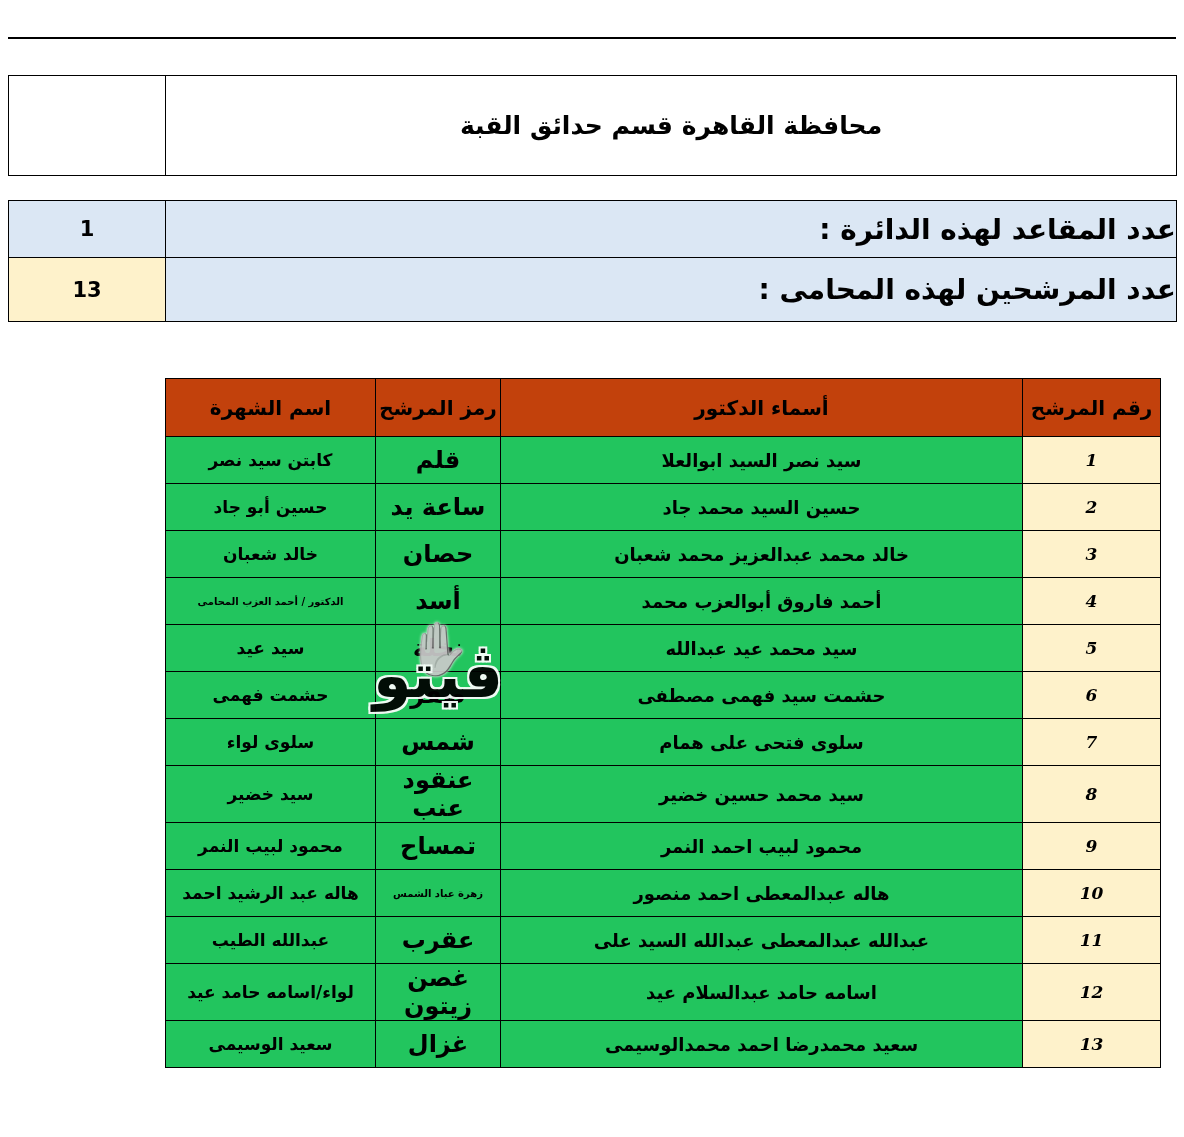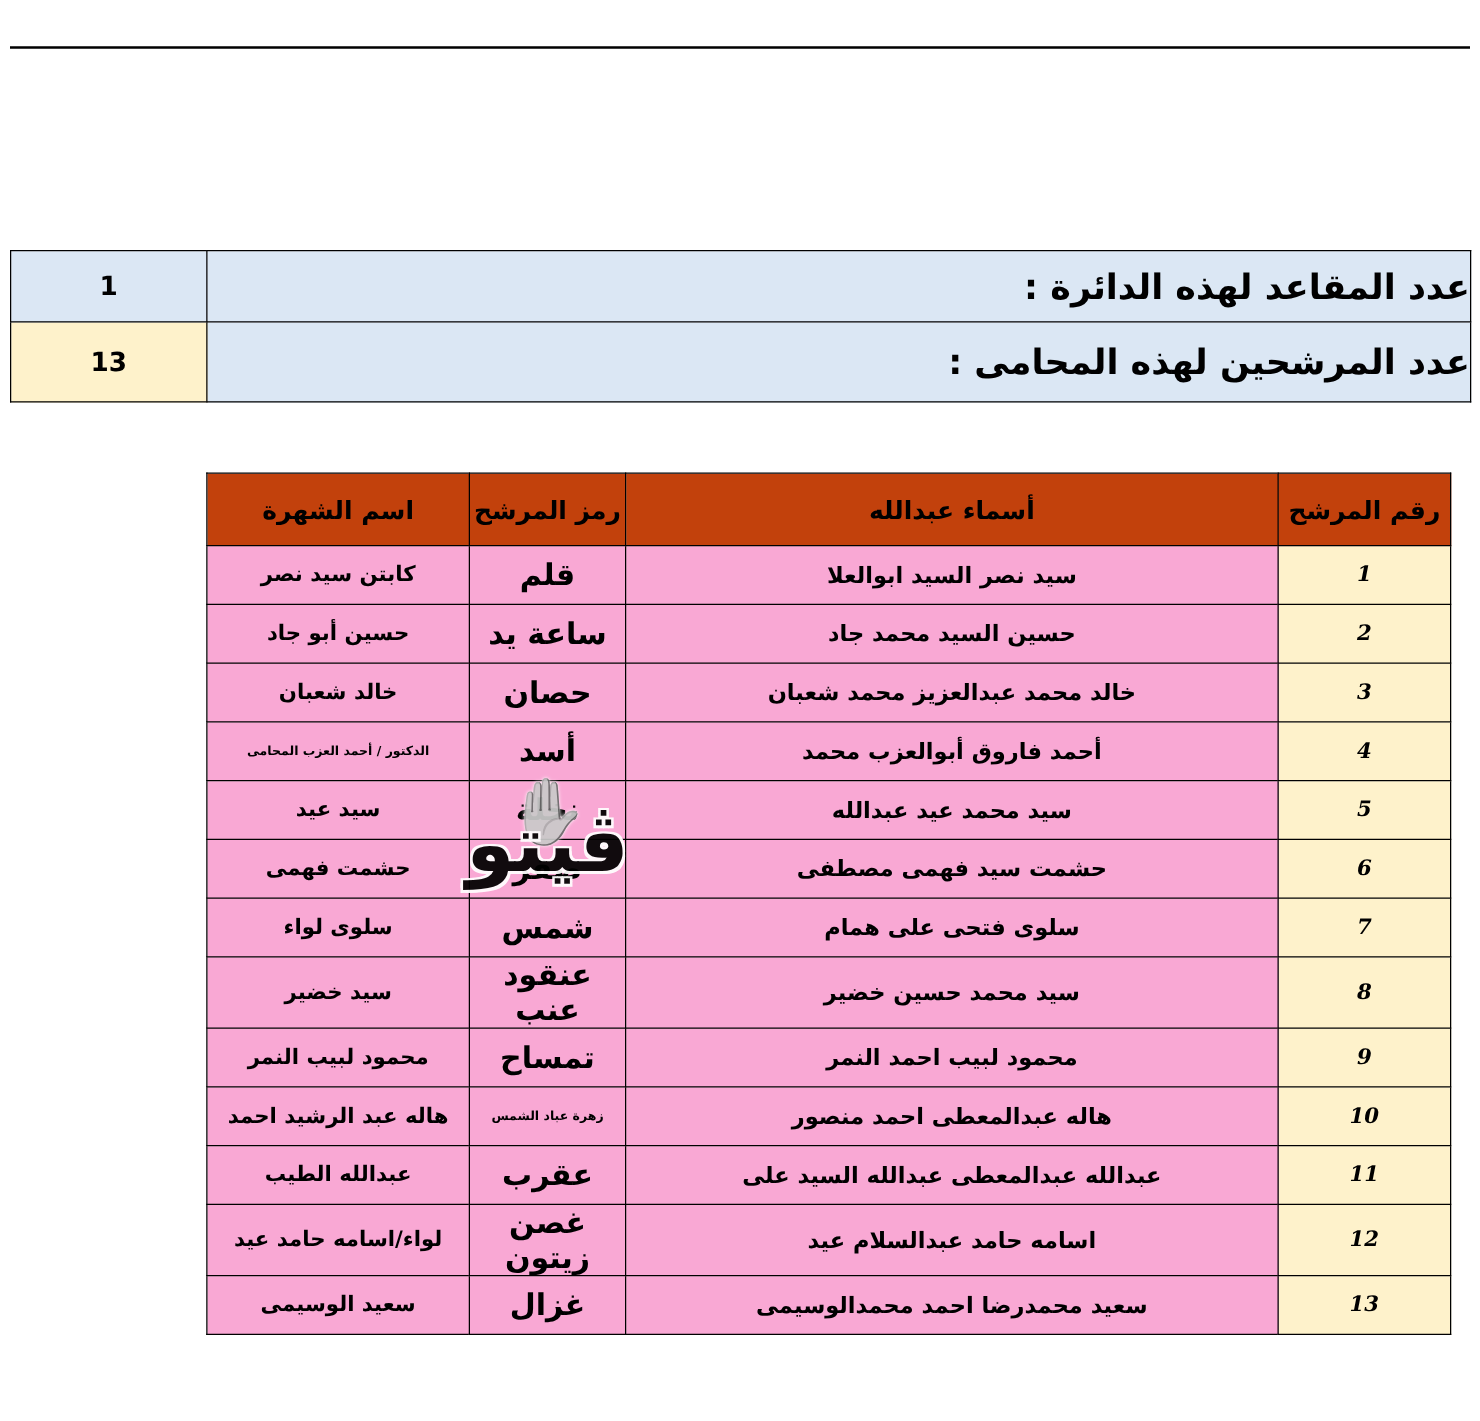--- a/index.html
+++ b/index.html
@@ -72,21 +72,21 @@
     height: 58px;
     background: #c2410c;
     font-size: 20px;
     font-weight: bold;
     text-align: center;
   }
   .main-table td {
     height: 47px;
     text-align: center;
     font-weight: bold;
-    background: #f9a8d4;
+    background: #22c55e;
   }
   .main-table td.col-num {
     background: #fef2cb;
     font-style: italic;
     font-size: 17px;
     font-family: "DejaVu Serif", serif;
   }
   .main-table td.col-name   { font-size: 18px; }
   .main-table td.col-symbol { font-size: 24px; }
   .main-table td.col-alias  { font-size: 17px; }
@@ -122,20 +122,28 @@
       -2px  2px 0 #fff, 2px  2px 0 #fff;
   }
 </style>
 </head>
 <body>
 
 <div class="page">
 
   <div class="top-rule"></div>
 
+  <table class="header-box" dir="rtl">
+    <tbody>
+        <tr>
+      <td class="title-cell">محافظة القاهرة قسم حدائق القبة</td>
+      <td class="corner-cell"></td>
+    </tr>
+  </tbody>
+    </table>
 
   <table class="summary-box" dir="rtl">
     <tbody>
         <tr class="row-seats">
       <td class="label bg-blue">عدد المقاعد لهذه الدائرة :</td>
       <td class="value bg-blue">1</td>
     </tr>
     <tr class="row-cands">
       <td class="label bg-blue">عدد المرشحين لهذه المحامى :</td>
       <td class="value bg-cream">13</td>
@@ -146,21 +154,21 @@
   <table class="main-table" dir="rtl">
     <colgroup>
       <col style="width:138px">
         <col style="width:522px">
         <col style="width:125px">
         <col style="width:210px">
     </colgroup>
     <tbody>
         <tr>
       <th>رقم المرشح</th>
-      <th>أسماء عبدالله</th>
+      <th>أسماء الدكتور</th>
       <th>رمز المرشح</th>
       <th>اسم الشهرة</th>
     </tr>
 
     <tr>
       <td class="col-num">1</td>
       <td class="col-name">سيد نصر السيد ابوالعلا</td>
       <td class="col-symbol">قلم</td>
       <td class="col-alias">كابتن سيد نصر</td>
     </tr>

